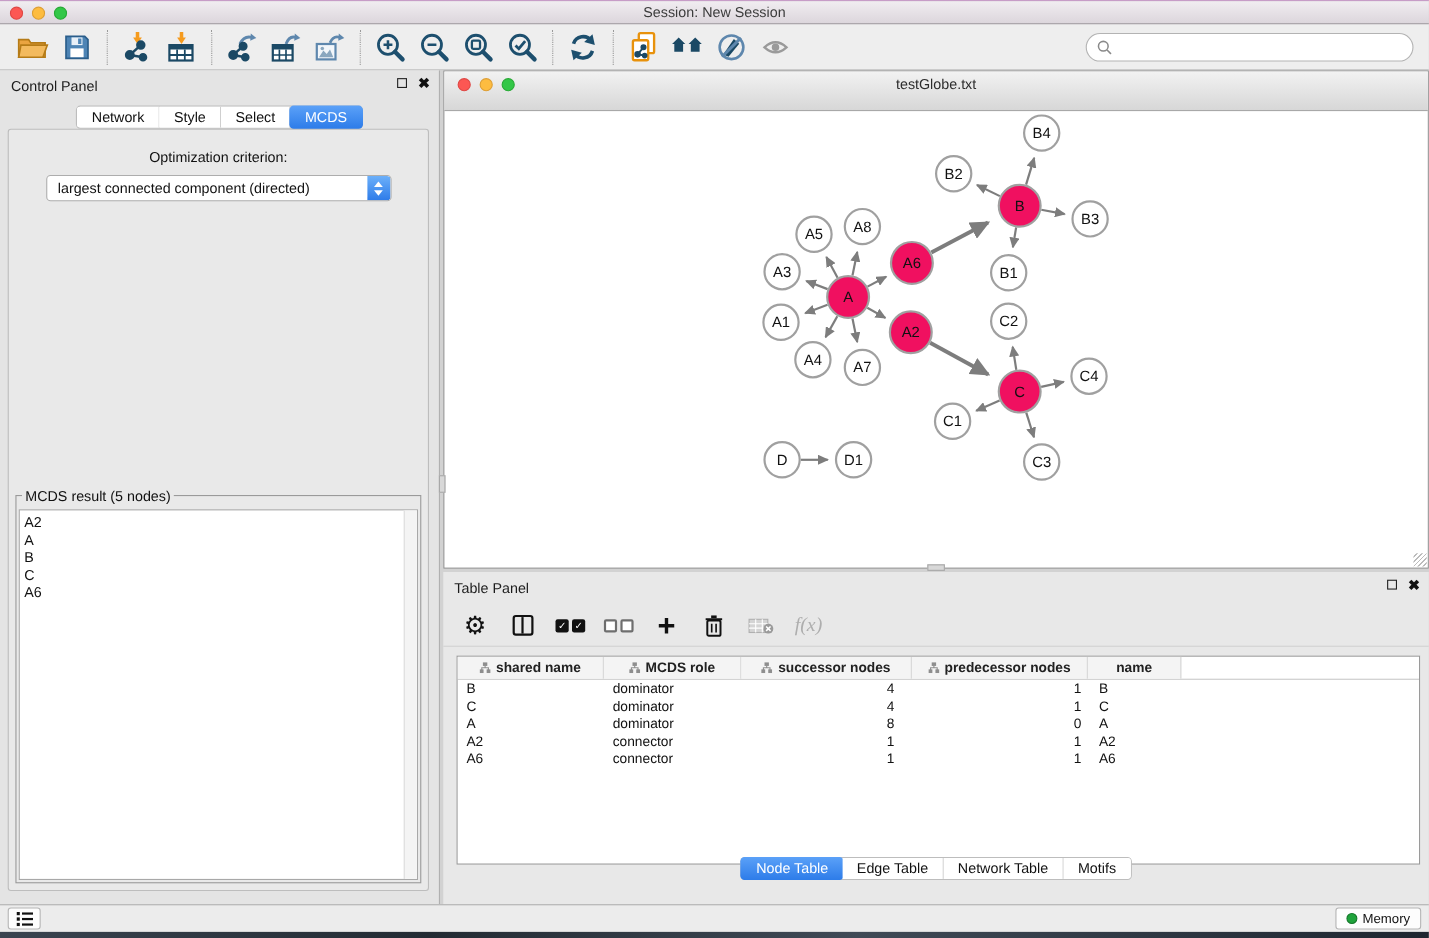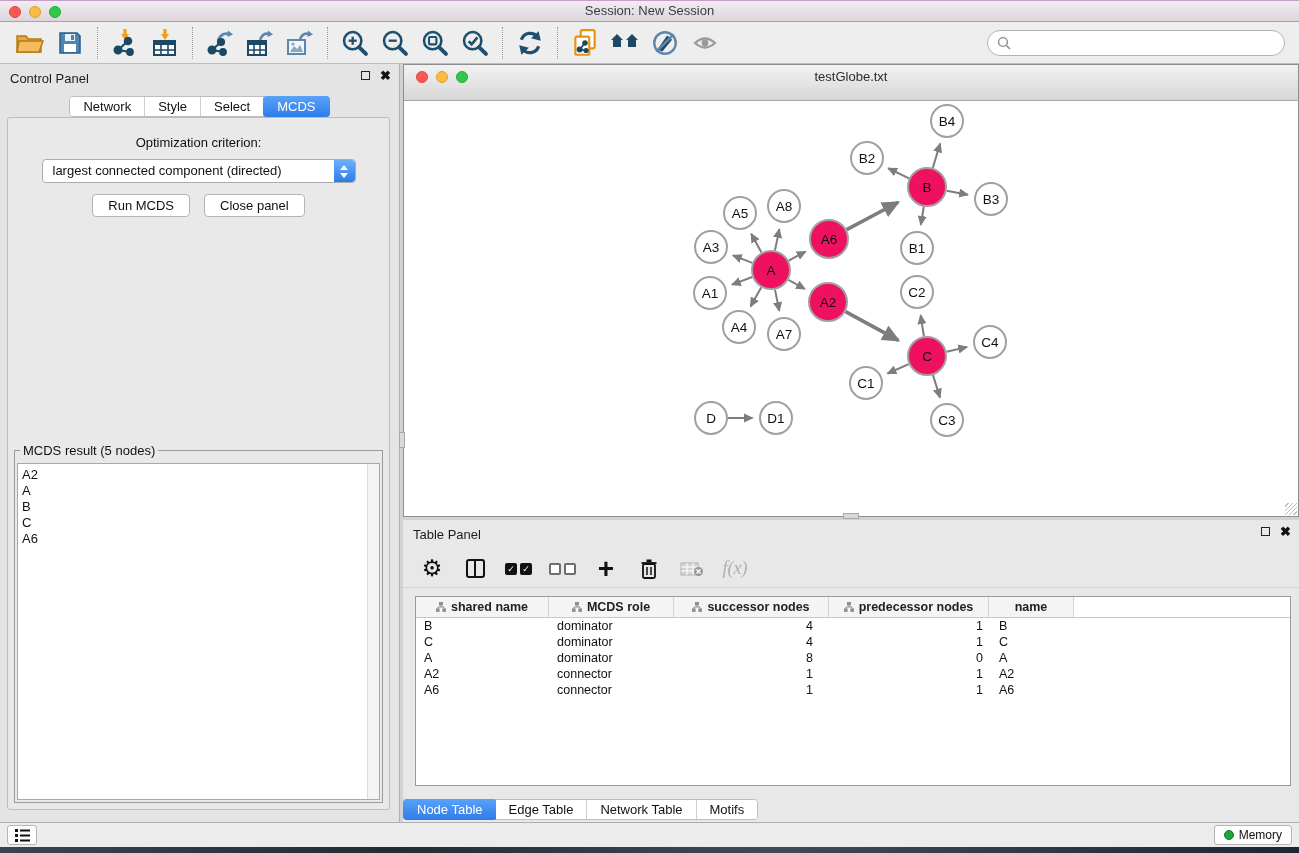--- a/index.html
+++ b/index.html
@@ -98,21 +98,21 @@
   .plus-glyph { font-size:28px; font-weight:bold; line-height:20px; color:#111; }
   .fx { font-family:"Liberation Serif", serif; font-style:italic; font-size:18px; color:#aeaeae; }
 
   .table-area { position:absolute; left:12px; right:8px; top:76px; bottom:36px;
     background:#fff; border:1px solid #9a9a9a; overflow:hidden; }
   .thead { display:flex; height:21px; border-bottom:1px solid #c9c9c9;font-weight:bold; }
   .th { background:#f4f4f4; border-right:1px solid #d4d4d4; display:flex; align-items:center;
     justify-content:center; gap:5px; font-size:12.5px; color:#222; }
   .tr { display:flex; height:16px; }
   .td { font-size:12.5px; line-height:16px; white-space:nowrap; overflow:hidden; }
-  #bottom-tabs { position:absolute; bottom:2px; left:0; width:100%; }
+  #bottom-tabs { position:absolute; bottom:22px; left:0; width:100%; text-align:center; }
 
   
   .statusbar { height:25px; background:#ececec; border-top:1px solid #b0b0b0; position:relative;padding-left:16px; }
   .list-btn { position:absolute; left:7px; top:2px; width:30px; height:20px; background:#fdfdfd;
     border:1px solid #b5b5b5; border-radius:3px; display:flex; align-items:center; justify-content:center; }
   .memory-btn { position:absolute; right:7px; top:2px; height:20px; background:#fdfdfd;
     border:1px solid #b5b5b5; border-radius:3px; display:flex; align-items:center; gap:5px;
     padding:0 9px; font-size:12px; }
   .mem-dot { width:10px; height:10px; border-radius:50%; background:#1fa33c; border:1px solid #157a2b; }
   .deskstrip { height:6px; background:linear-gradient(90deg,#3a4450,#232b33 30%,#404a56 60%,#1e2630); }
@@ -305,24 +305,20 @@
             <span class="seg sel">MCDS</span>
           </span></div>
       <div class="cp-body">
         <div class="opt-label">Optimization criterion:</div>
         <div class="dropdown">
           <span>largest connected component (directed)</span>
           <span class="dd-stepper">
             <span class="tri-up"></span>
               <span class="tri-dn"></span>
           </span>
-        </div>
-        <div class="btn-row">
-          <span class="btn">Run MCDS</span>
-          <span class="btn">Close panel</span>
         </div>
         <div class="result-group">
           <span class="result-legend">MCDS result (5 nodes)</span>
           <div class="result-list">
             <ul id="mcds-list">
                 <li>A2</li>
                 <li>A</li>
                 <li>B</li>
                 <li>C</li>
                 <li>A6</li>

